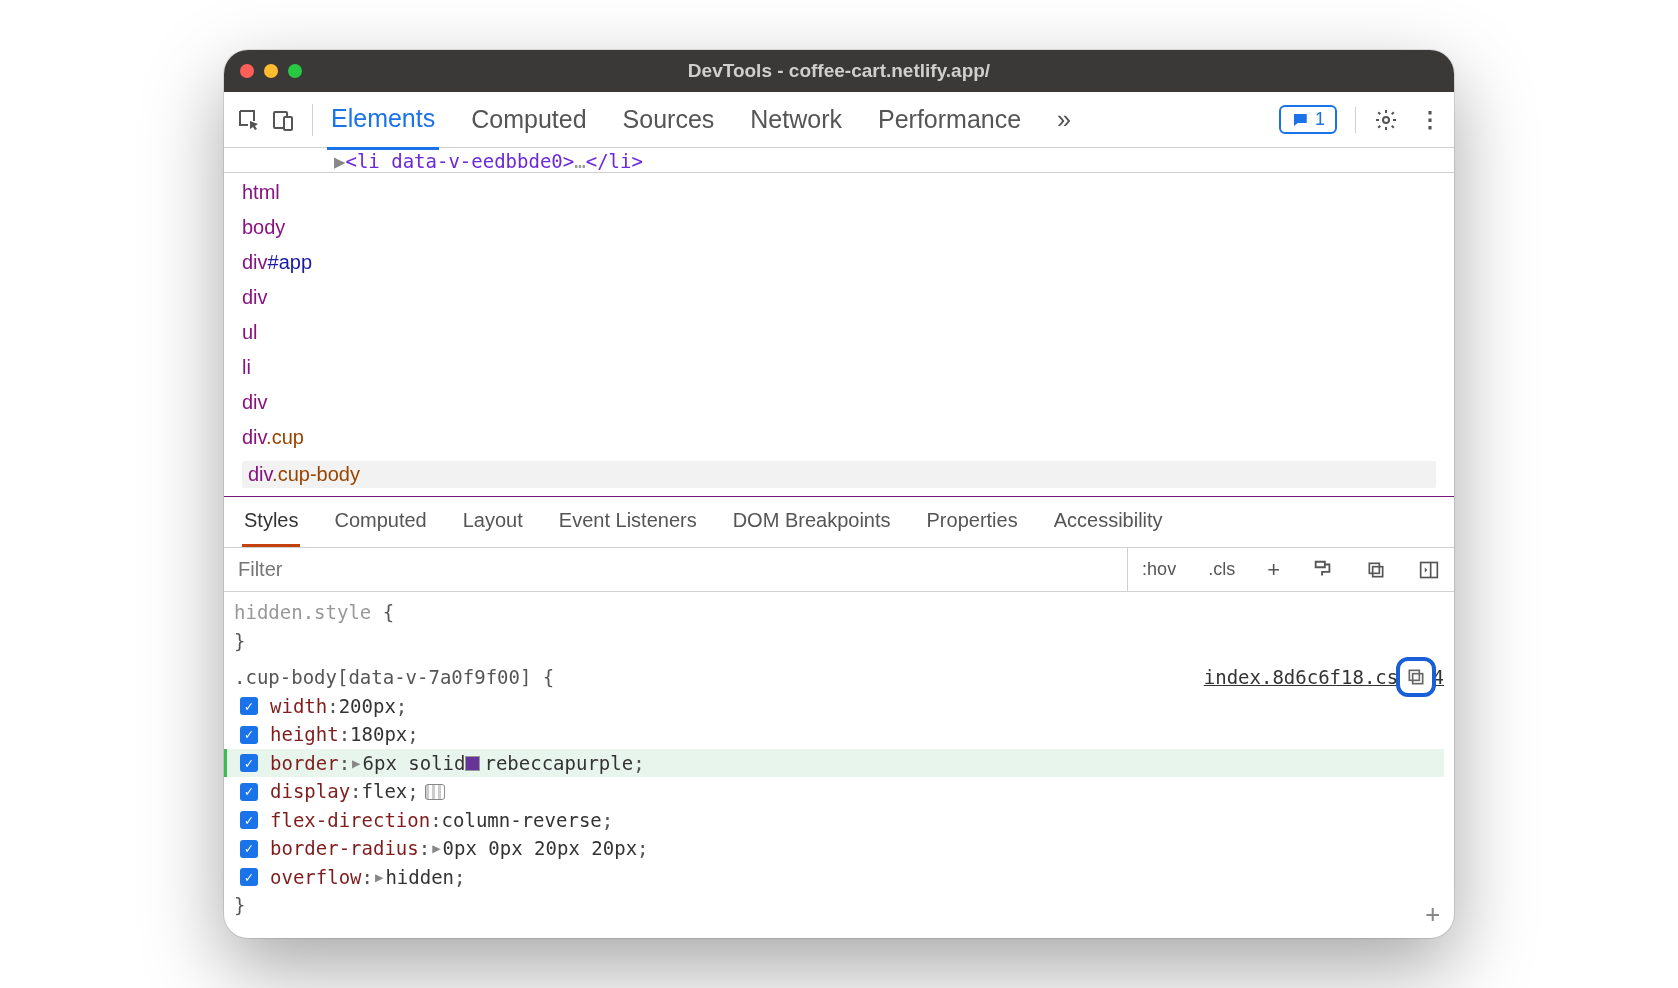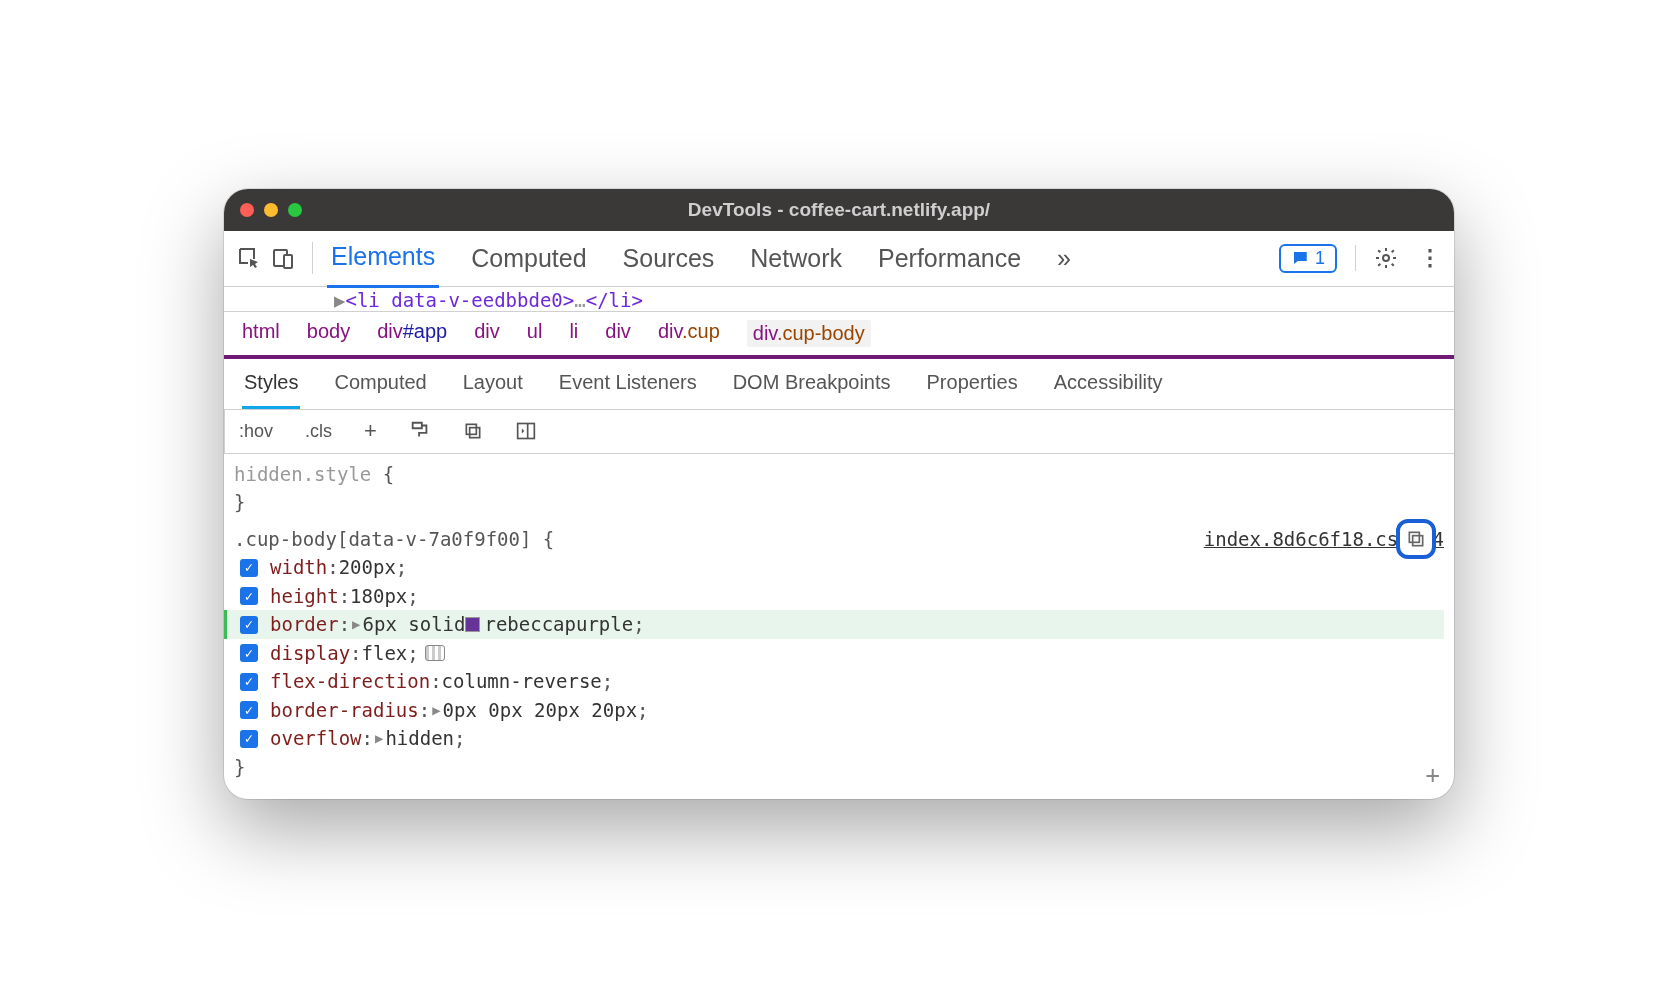--- a/index.html
+++ b/index.html
@@ -70,37 +70,38 @@
     font-family: Menlo, monospace;
     font-size: 19px;
     color: #999;
     padding: 2px 20px 0 110px;
     border-bottom: 1px solid #d0d0d0;
     white-space: nowrap;
     overflow: hidden;
   }
   .dom-snippet .purple { color: #6d28d9; }
   .crumbs {
-    display: flex; gap: 27px;
+    display: flex; gap: 12px;
     padding: 8px 18px;
-    border-bottom: 4px solid #701a75;
+    border-bottom: 1px solid #701a75;
     font-size: 20px;
     color: #881280;
     flex-wrap: wrap;
+    flex-direction: column;
   }
   .crumb .cls { color: #994500; }
   .crumb .id { color: #1a1aa6; }
   .crumb.sel { background: #f2f2f2; padding: 2px 6px; border-radius: 2px; }
   .subtabs {
     display: flex; gap: 32px;
     padding: 0 18px;
     border-bottom: 1px solid #d0d0d0;
   }
   .subtab { font-size: 20px; color: #555; padding: 12px 2px; cursor:pointer; }
-  .subtab.active { border-bottom: 3px solid #0ea5e9; font-weight: 500; color: #333; }
+  .subtab.active { border-bottom: 3px solid #c2410c; font-weight: 500; color: #333; }
   .filter-row {
     display: flex; align-items: center;
     border-bottom: 1px solid #d0d0d0;
     height: 44px;
   }
   .filter-input {
     flex: 1; border: none; font-size: 20px;
     padding: 0 14px; outline: none; color: #666;
   }
   .filter-tools { display: flex; align-items: center; gap: 32px; padding: 0 14px; color: #555; font-size: 18px; border-left: 1px solid #d0d0d0; height: 100%; }
@@ -236,20 +237,21 @@
     <div class="subtab active">Styles</div>
     <div class="subtab">Computed</div>
     <div class="subtab">Layout</div>
     <div class="subtab">Event Listeners</div>
     <div class="subtab">DOM Breakpoints</div>
     <div class="subtab">Properties</div>
     <div class="subtab">Accessibility</div>
   </div>
 
   <div class="filter-row">
+    <input class="filter-input" placeholder="Filter" style="">
     <div class="filter-tools">
       <span>:hov</span>
       <span>.cls</span>
       <span style="font-size:22px">+</span>
       <span>
         <svg width="22" height="22" viewBox="0 0 24 24">
             <path d="M4 3h10v6H4z M14 6h5v8h-8v4" fill="none" stroke="#555" stroke-width="2"></path>
           </svg>
       </span>
       <span>

